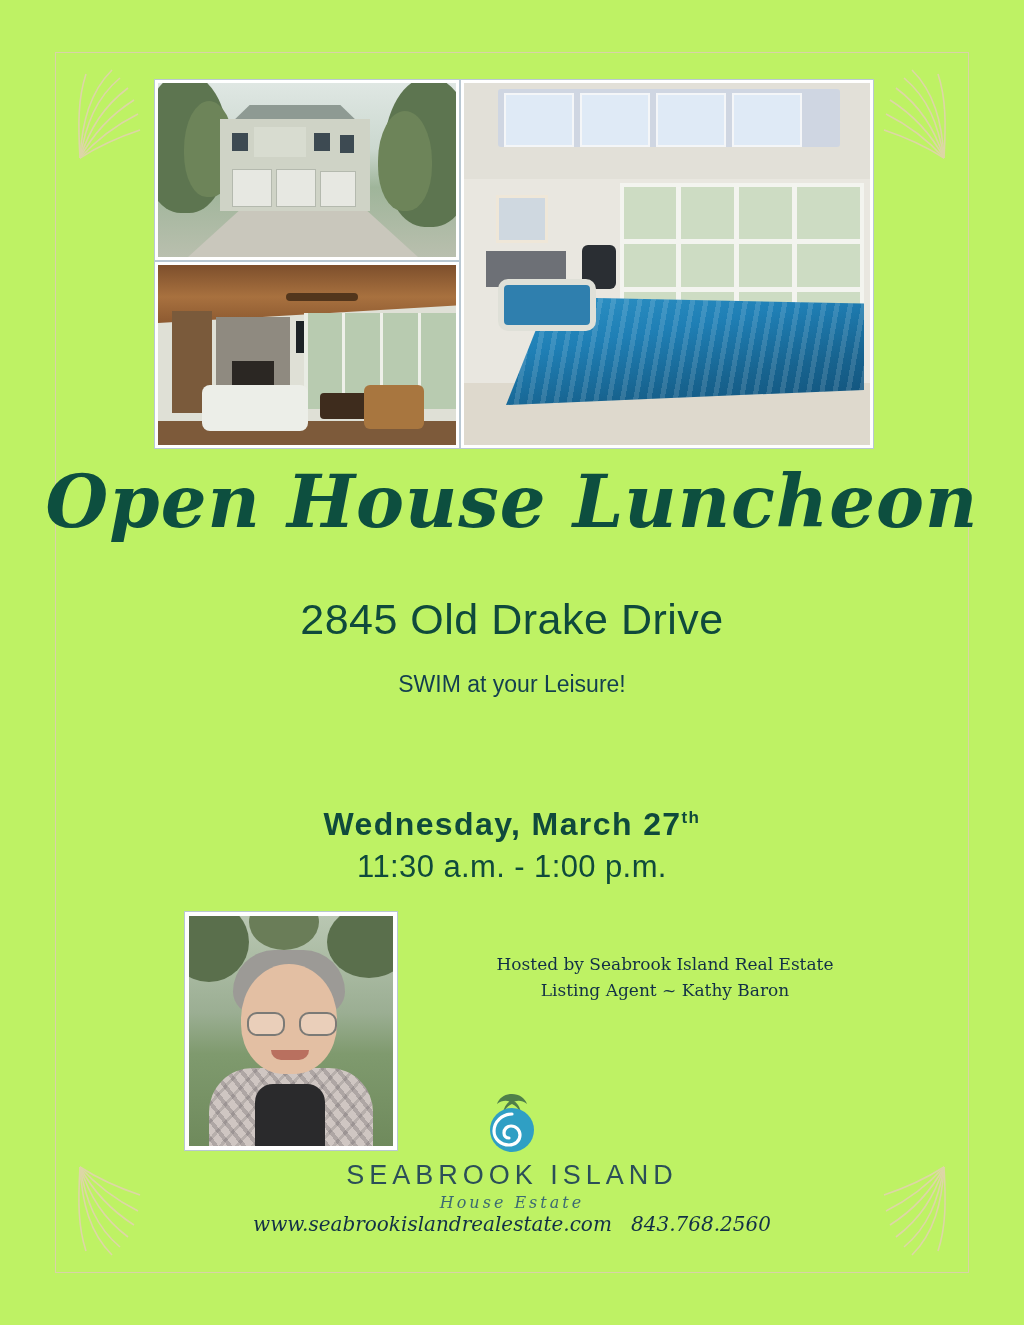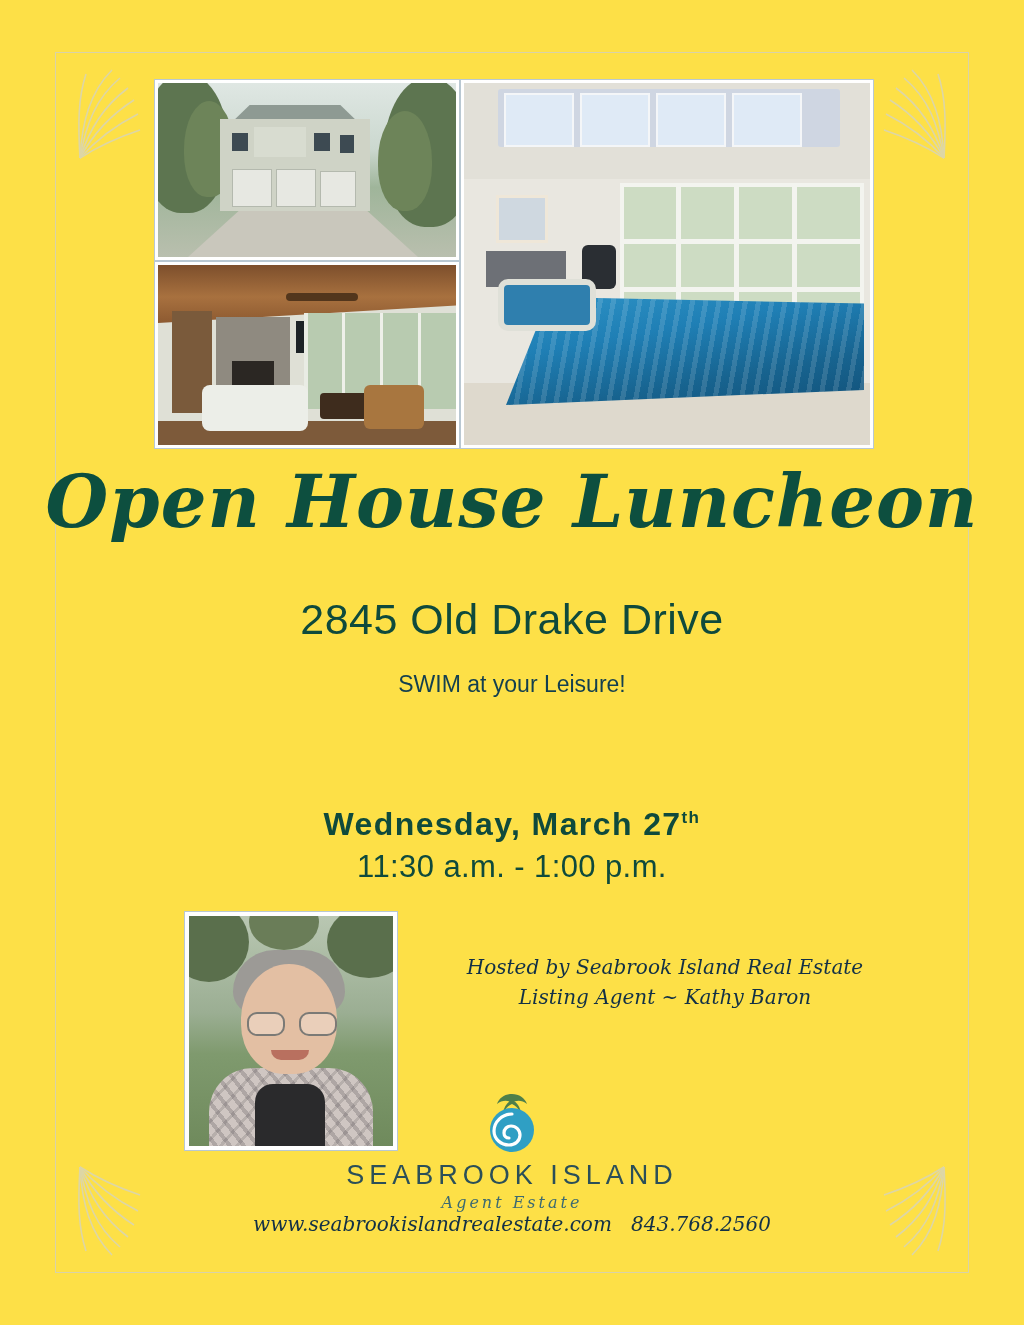--- a/index.html
+++ b/index.html
@@ -4,21 +4,21 @@
 <style>
   html,body{margin:0;padding:0;}
   body{
     width:1024px;height:1325px;
     background:#ffffff;
     font-family:"Liberation Sans", sans-serif;
     overflow:hidden;
   }
   .flyer{
     position:absolute;left:0;top:0;width:1024px;height:1325px;
-    background:#fde047;
+    background:#bef264;
     box-sizing:border-box;
   }
   .inner-border{
     position:absolute;left:55px;top:52px;right:55px;bottom:52px;
     border:1px solid #d9d2a8;
   }
   
   .fan{position:absolute;width:70px;height:100px;pointer-events:none;}
   .fan svg{width:100%;height:100%;display:block;}
   .fan.tl{left:72px;top:62px;}
@@ -124,22 +124,22 @@
   .ag-body{position:absolute;left:20px;top:152px;width:164px;height:90px;
            background:#cfc6c2;border-radius:44px 44px 0 0;}
   .ag-body:after{content:"";position:absolute;inset:0;
     background:repeating-linear-gradient(52deg,rgba(60,55,60,.22) 0 4px,rgba(255,255,255,0) 4px 11px),
                repeating-linear-gradient(-48deg,rgba(60,55,60,.16) 0 3px,rgba(255,255,255,0) 3px 12px);
     border-radius:44px 44px 0 0;}
   .ag-top{position:absolute;left:66px;top:168px;width:70px;height:74px;background:#2a2a2c;border-radius:18px 18px 0 0;}
 
   .host{
     position:absolute;left:415px;top:952px;width:500px;text-align:center;
-    font-family:"DejaVu Serif", serif;font-style:italic;
-    font-size:20px;color:#123046;line-height:1.5;
+    font-family:"DejaVu Serif", serif;
+    font-size:17px;color:#123046;line-height:1.5;
   }
 
   
   .logo{position:absolute;left:0;right:0;top:1082px;text-align:center;}
   .logo-mark{width:74px;height:74px;margin:0 auto 4px;position:relative;}
   .logo-name{
     font-family:"Liberation Sans", sans-serif;
     font-size:27px;letter-spacing:5px;color:#2b4f58;font-weight:500;
   }
   .logo-sub{
@@ -313,21 +313,21 @@
       <svg viewBox="0 0 74 74" width="74" height="74">
         <g fill="#4f7f4a">
           <path d="M37 12 C30 12 24 16 22 22 C27 18 33 18 37 21 C41 18 47 18 52 22 C50 16 44 12 37 12Z"></path>
           <path d="M37 18 C32 20 29 25 28 31 C31 26 34 23 37 22 C40 23 43 26 46 31 C45 25 42 20 37 18Z"></path>
         </g>
         <circle cx="37" cy="48" r="22" fill="#2f9fc4"></circle>
         <path d="M37 32 C27 32 19 40 19 49 C19 57 26 63 34 63 C40 63 45 59 45 53 C45 48 41 44 36 44 C32 44 29 47 29 51 C29 54 31 56 34 56" fill="none" stroke="#ffffff" stroke-width="3.2" stroke-linecap="round"></path>
       </svg>
     </div>
     <div class="logo-name">SEABROOK ISLAND</div>
-    <div class="logo-sub">Agent Estate</div>
+    <div class="logo-sub">House Estate</div>
   </div>
 
   <div class="contact">
     <span>www.seabrookislandrealestate.com</span>&nbsp;&nbsp;
     <span>843.768.2560</span>
   </div>
 
 </div>
 
 </body></html>

